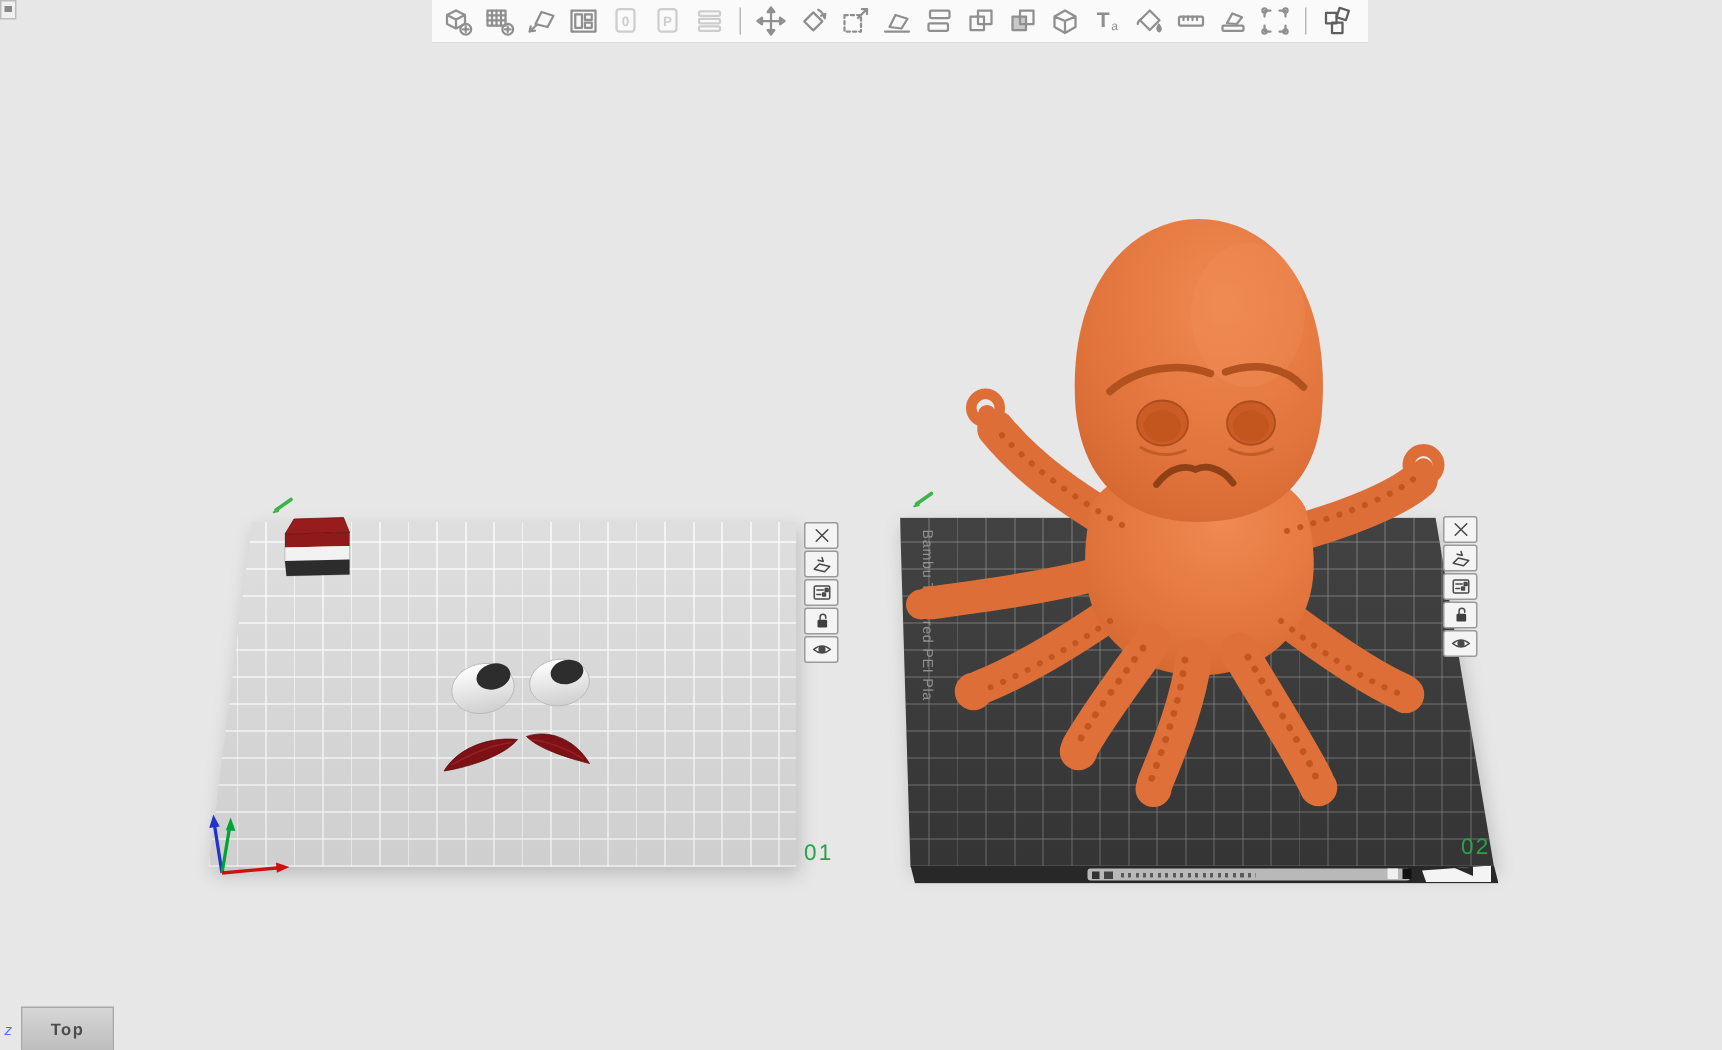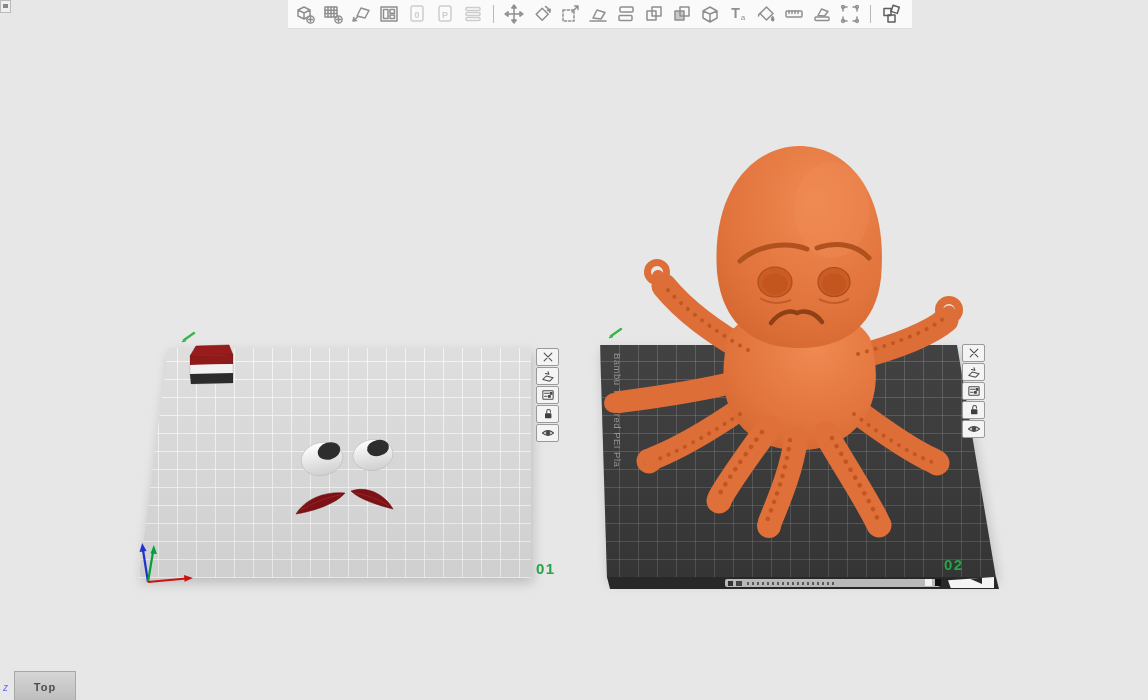--- a/index.html
+++ b/index.html
@@ -70,21 +70,21 @@
     writing-mode:vertical-rl;text-orientation:sideways;white-space:nowrap;opacity:.9;
   }
   
   .plate-controls{position:absolute;display:flex;flex-direction:column;gap:1px;z-index:6}
   .plate-btn{
     width:21px;height:16px;background:#f4f4f4;border:1px solid #9a9a9a;border-radius:2px;
     display:flex;align-items:center;justify-content:center;cursor:pointer;
   }
   .plate-btn svg{stroke:#4a4a4a;fill:none;stroke-width:1.2;stroke-linecap:round;stroke-linejoin:round}
   
-  .plate-num{position:absolute;color:#27a349;font-weight:bold;font-size:15px;letter-spacing:1.5px}
+  .plate-num{position:absolute;color:#27a349;font-weight:normal;font-size:15px;letter-spacing:1.5px}
   .pencil{position:absolute;cursor:pointer}
   
   .model-layer{position:absolute;z-index:5}
   
   .view-cube{
     position:absolute;left:14px;top:671px;width:60px;height:29px;
     background:linear-gradient(#d6d6d6,#bdbdbd);border:1px solid #a8a8a8;
     display:flex;align-items:center;justify-content:center;
     color:#4d4d4d;font-weight:bold;font-size:11px;letter-spacing:1px;cursor:pointer;
   }
@@ -442,18 +442,18 @@
       </svg>
   </div>
   <div class="plate-btn">
     <svg width="14" height="12" viewBox="0 0 16 14">
         <path d="M1.5,7 Q8,1.5 14.5,7 Q8,12.5 1.5,7 Z"></path>
         <circle cx="8" cy="7" r="2.2" fill="#4a4a4a"></circle>
       </svg>
   </div>
 </div>
 
-<span class="plate-num" style="left:944px;top:556px">02</span>
+<span class="plate-num" style="left:974px;top:556px">02</span>
 
 <span class="axis-z-label">z</span>
 <div class="view-cube">
   <span>Top</span>
 </div>
 
 </body></html>

